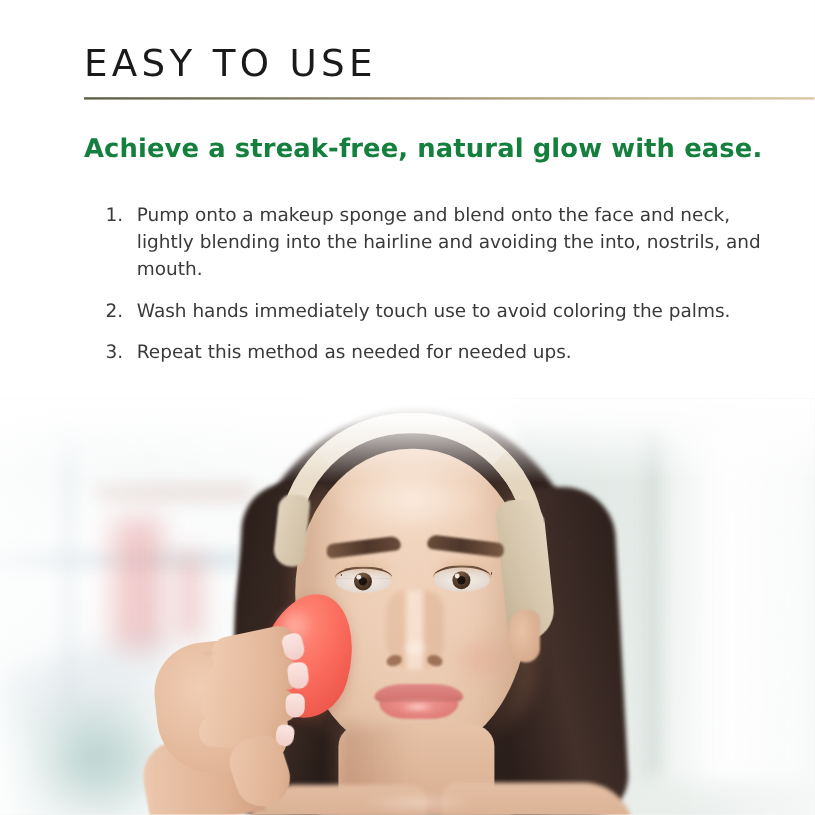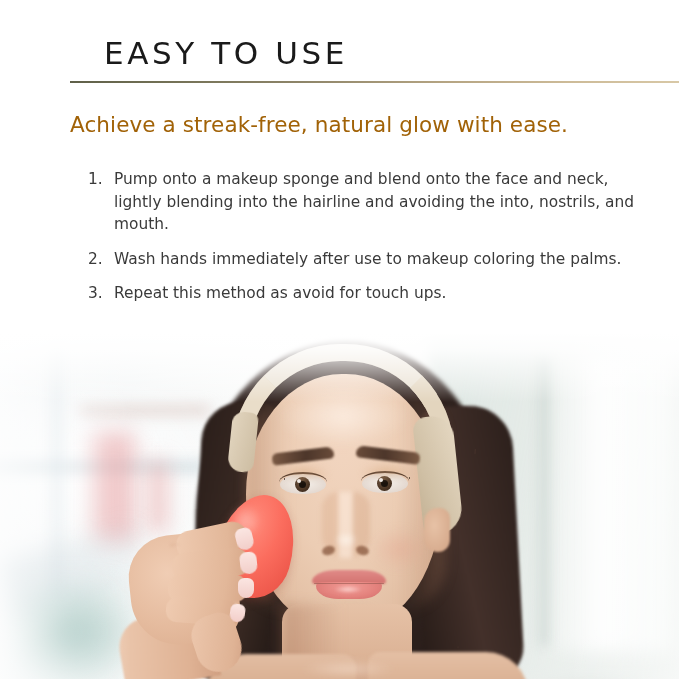--- a/index.html
+++ b/index.html
@@ -28,36 +28,35 @@
   }
   .headline {
     position:absolute;
     left:70px; top:33px;
     font-size:31px;
     line-height:40px;
     letter-spacing:3.6px;
     color:#1a1a1a;
     font-weight:400;
     white-space:nowrap;
-    margin-left:34px;
   }
   .rule {
     position:absolute;
     left:70px; top:81px;
     width:609px;
     height:2px;
     background:linear-gradient(to right,#5f6049 0%,#6e6d52 12%,#8e8569 38%,#b6a583 62%,#cdbb98 82%,#d8c8a6 100%);
   }
   .subhead {
     position:absolute;
     left:70px; top:110px;
     font-size:21.5px;
     line-height:30px;
-    color:#a16207;
-    font-weight:400;
+    color:#15803d;
+    font-weight:700;
     letter-spacing:0.1px;
     white-space:nowrap;
   }
   .steps {
     position:absolute;
     left:88px; top:168px;
     width:560px;
   }
   .step {
     position:relative;
@@ -486,26 +485,26 @@
 
     <div class="steps">
 
       <div class="step">
         <span class="step-num">1.</span>
         <span class="step-text">Pump onto a makeup sponge and blend onto the face and neck, lightly blending into the hairline and avoiding the into, nostrils, and mouth.</span>
       </div>
 
       <div class="step">
         <span class="step-num">2.</span>
-        <span class="step-text">Wash hands immediately after use to makeup coloring the palms.</span>
+        <span class="step-text">Wash hands immediately touch use to avoid coloring the palms.</span>
       </div>
 
       <div class="step">
         <span class="step-num">3.</span>
-        <span class="step-text">Repeat this method as avoid for touch ups.</span>
+        <span class="step-text">Repeat this method as needed for needed ups.</span>
       </div>
 
     </div>
   </div>
 
   <div class="photo">
     <div class="photo-inner">
 
       <div class="bg-base"></div>
       <div class="bg-window-l"></div>

